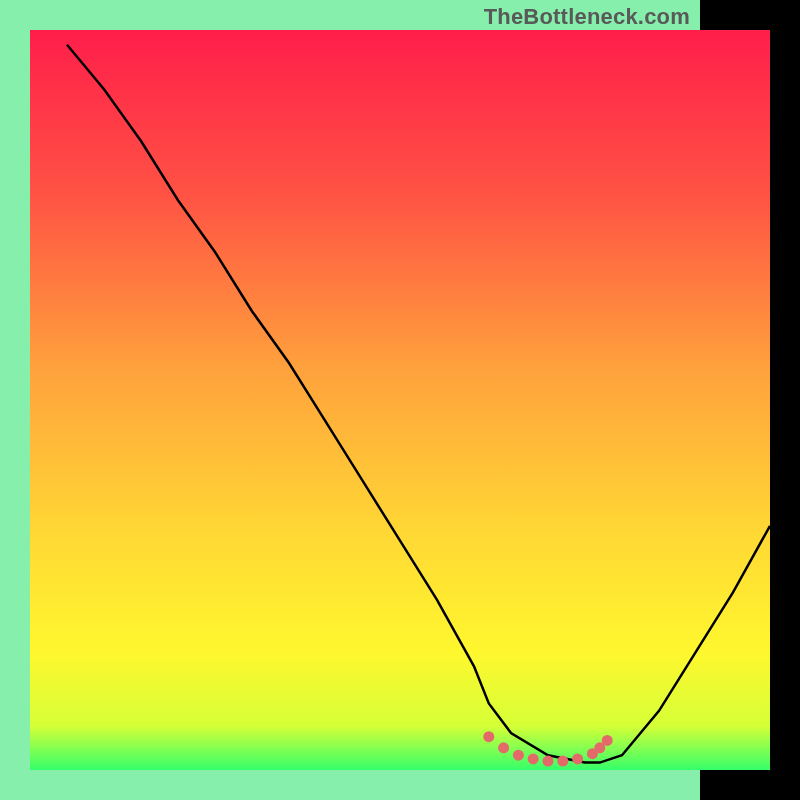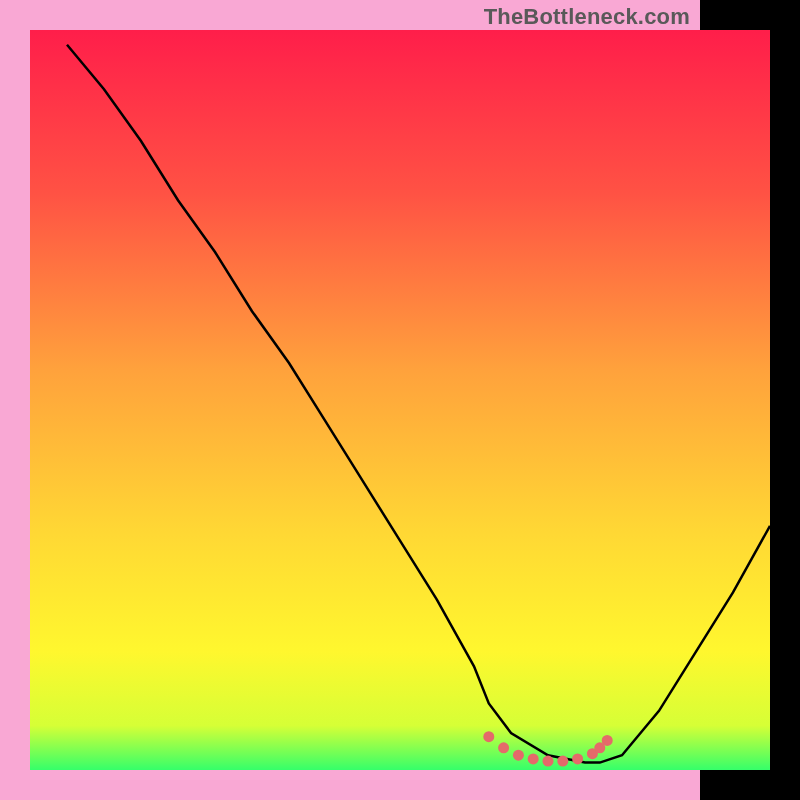--- a/index.html
+++ b/index.html
@@ -8,21 +8,21 @@
     width: 800px;
     height: 800px;
     background: #000;
     overflow: hidden;
     font-family: Arial, Helvetica, sans-serif;
   }
   .wrapper {
     position: relative;
     width: 700px;
     height: 800px;
-    background: #f9a8d4;
+    background: #86efac;
     text-align: right;
   }
   .watermark {
     position: absolute;
     top: 4px;
     right: 10px;
     color: #595959;
     font-size: 22px;
     font-weight: 600;
     letter-spacing: 0.2px;

